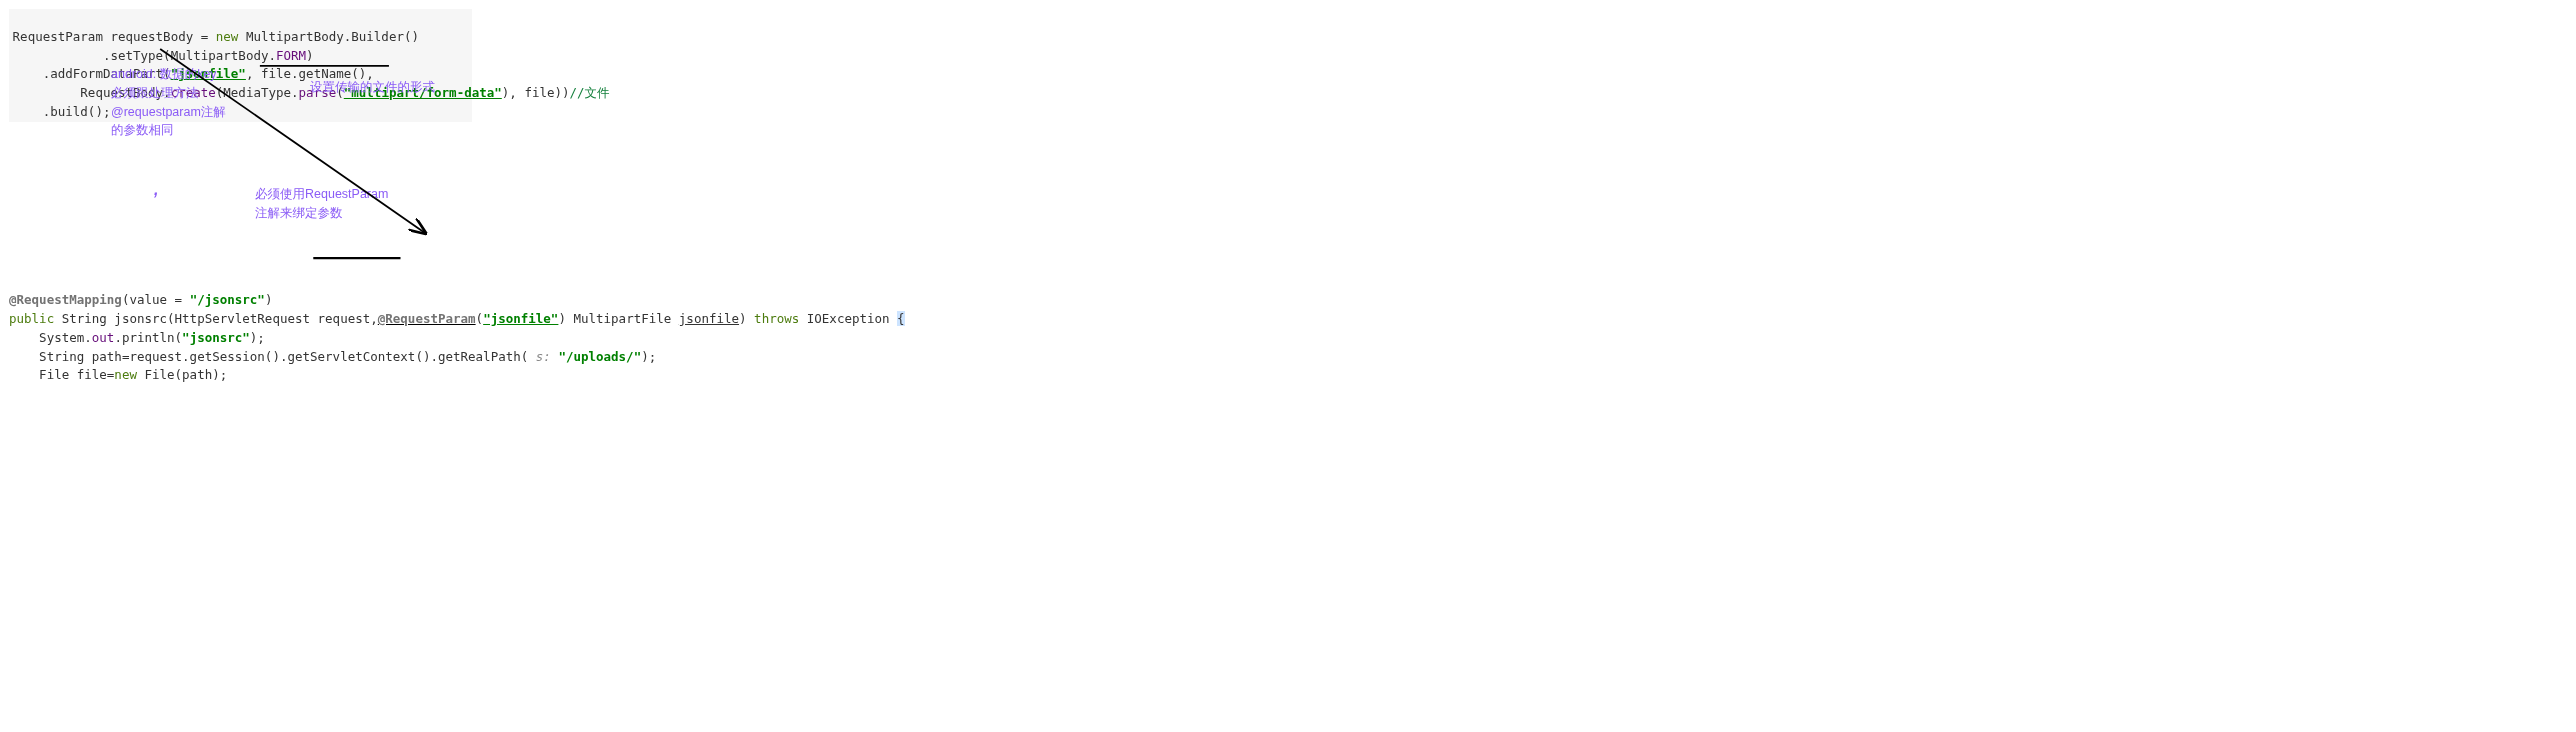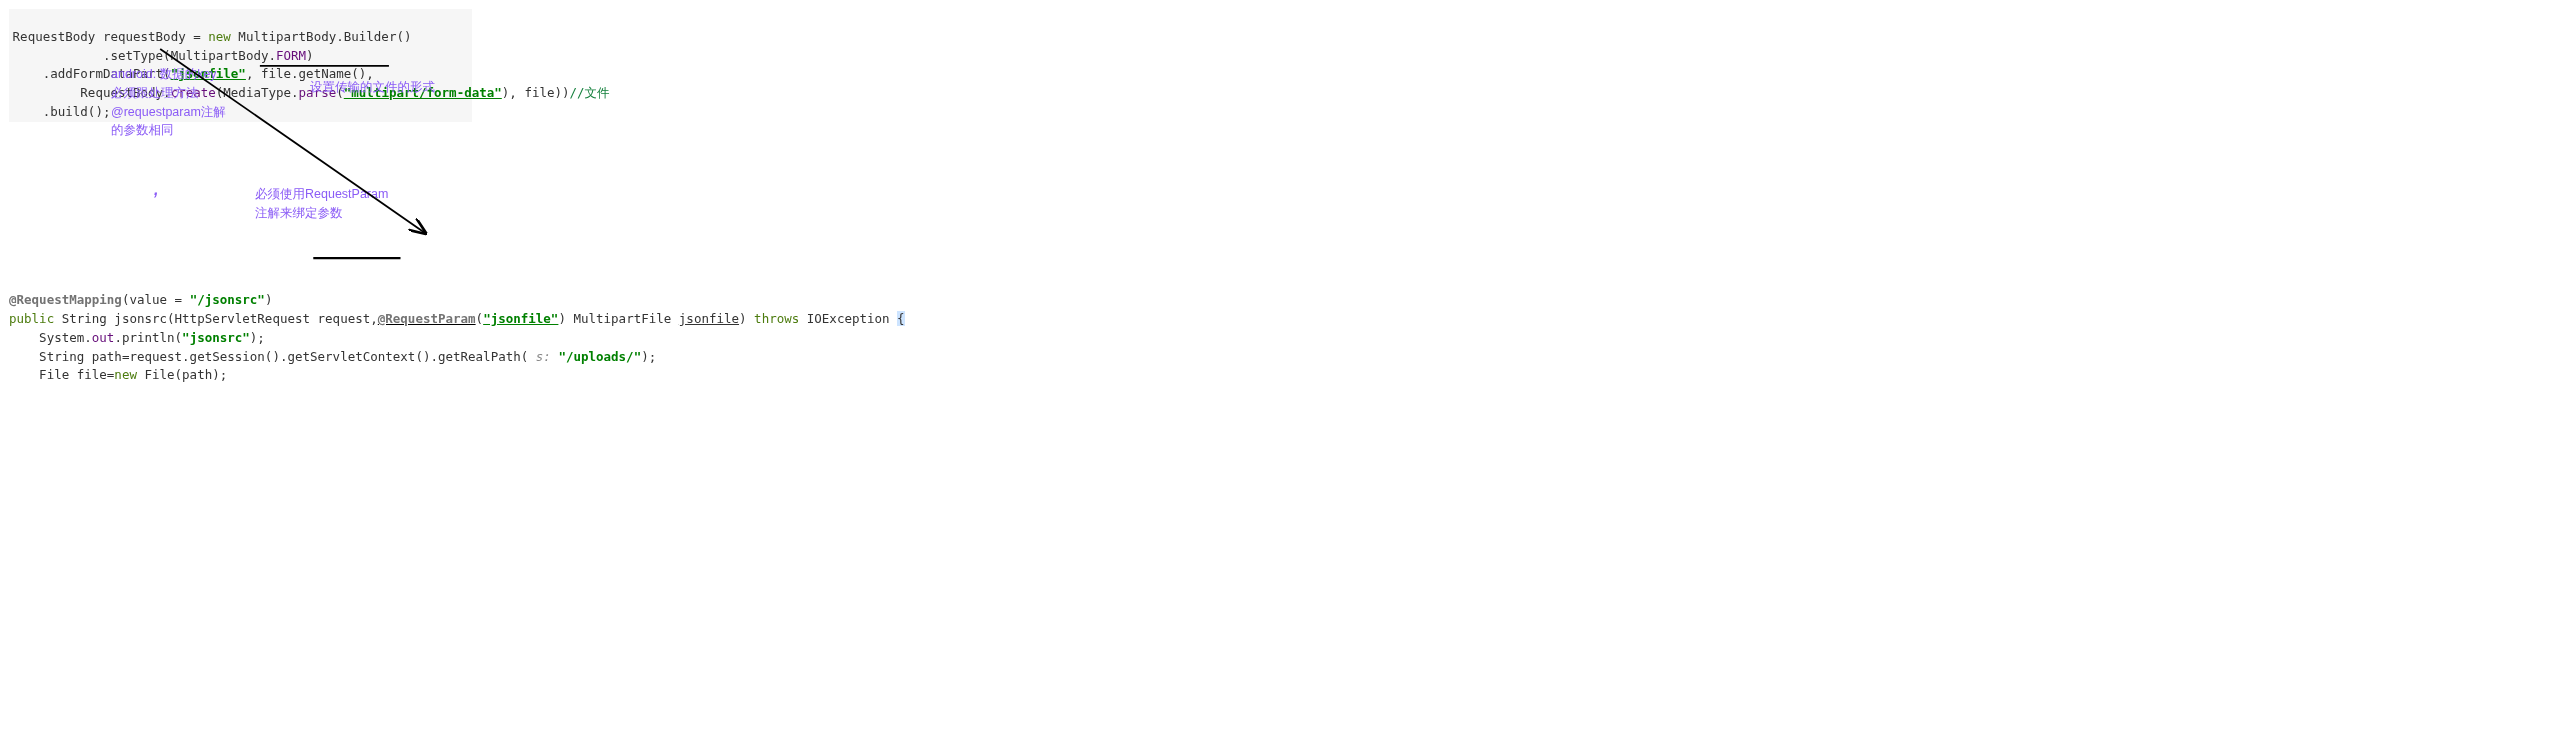--- a/index.html
+++ b/index.html
@@ -48,21 +48,21 @@
       position: absolute;
       top: 0;
       left: 0;
       pointer-events: none;
     }
   </style>
 </head>
 <body>
 
 <div class="code-block top-snippet">
-<span><span>RequestBody requestBody = </span><span class="newkw">new</span><span> MultipartBody.Builder()</span></span>
+<span><span>RequestParam requestBody = </span><span class="newkw">new</span><span> MultipartBody.Builder()</span></span>
 <span><span>            .setType(MultipartBody.</span><span class="field-italic">FORM</span><span>)</span></span>
 <span><span>    .addFormDataPart(</span><span class="str underline">"jsonfile"</span><span>, file.getName(),</span></span>
 <span><span>         RequestBody.</span><span class="field-italic">create</span><span>(MediaType.</span><span class="field-italic">parse</span><span>(</span><span class="str-bold">"multipart/form-data"</span><span>), file))</span><span class="comment">//文件</span></span>
 <span><span>    .build();</span></span>
 </div>
 
 <div class="annotation-box" style="left:111px; top:65px;">
   <div>android: 数据的key</div>
   <div>必须跟处理方法</div>
   <div>@requestparam注解</div>

